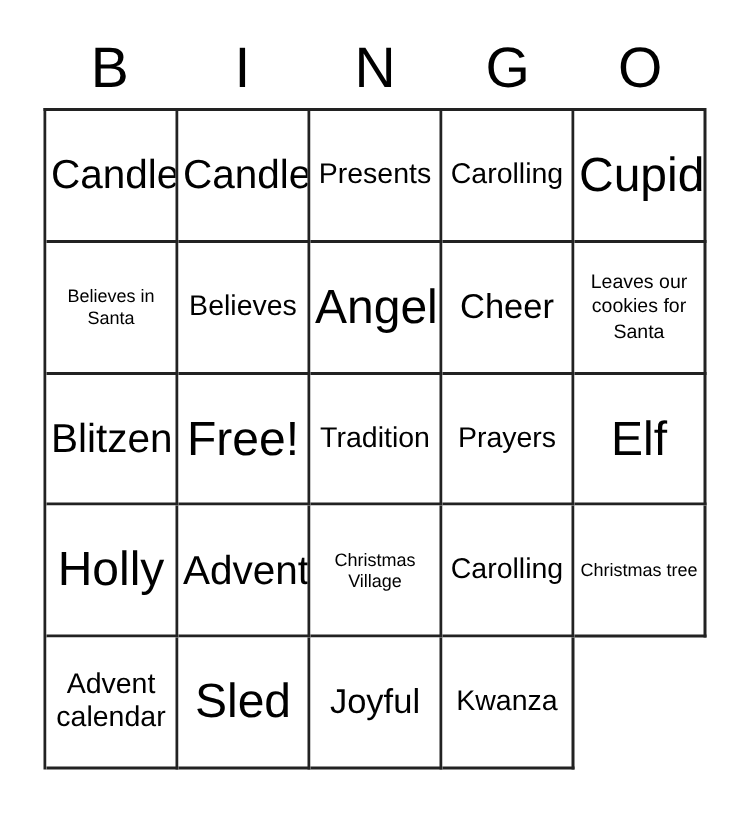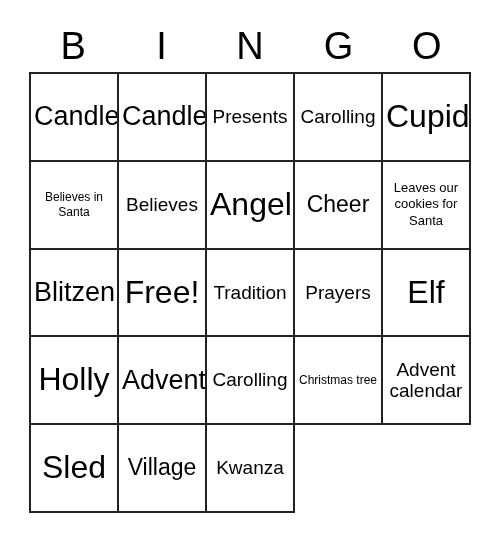--- a/index.html
+++ b/index.html
@@ -152,34 +152,37 @@
 
     <div class="cell fs-xl">
       <span class="cell-text">Elf</span>
     </div>
     <div class="cell fs-xl">
       <span class="cell-text">Holly</span>
     </div>
     <div class="cell fs-lg">
       <span class="cell-text">Advent</span>
     </div>
+    <div class="cell fs-xs">
+      <span class="cell-text">Christmas Village</span>
+    </div>
     <div class="cell fs-sm">
       <span class="cell-text">Carolling</span>
     </div>
 
     <div class="cell fs-xs">
       <span class="cell-text">Christmas tree</span>
     </div>
     <div class="cell fs-sm">
       <span class="cell-text">Advent calendar</span>
     </div>
     <div class="cell fs-xl">
       <span class="cell-text">Sled</span>
     </div>
     <div class="cell fs-md">
-      <span class="cell-text">Village</span>
+      <span class="cell-text">Joyful</span>
     </div>
     <div class="cell fs-sm">
       <span class="cell-text">Kwanza</span>
     </div>
   </div>
 
 </div>
 
 </body></html>

